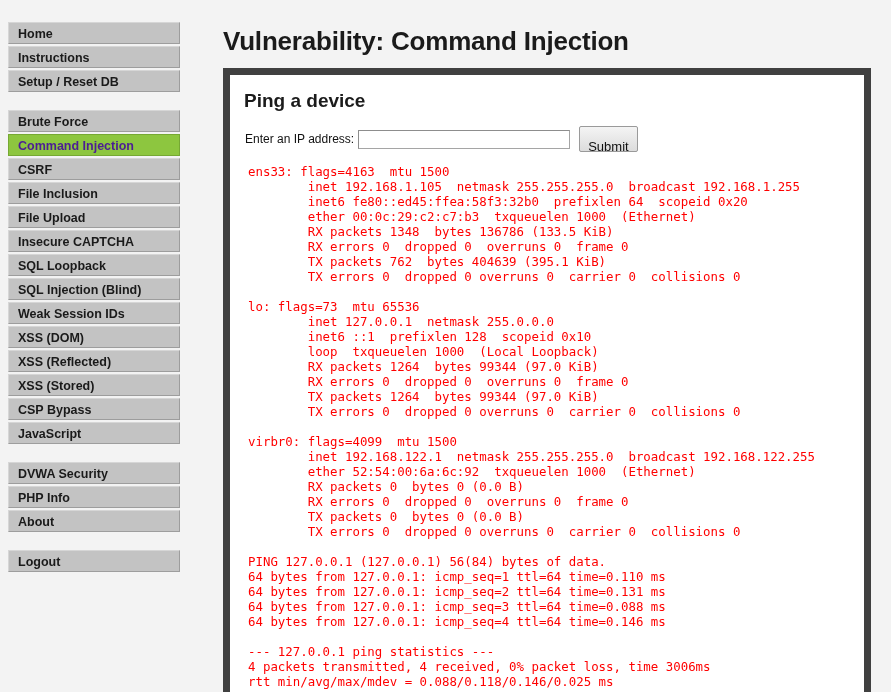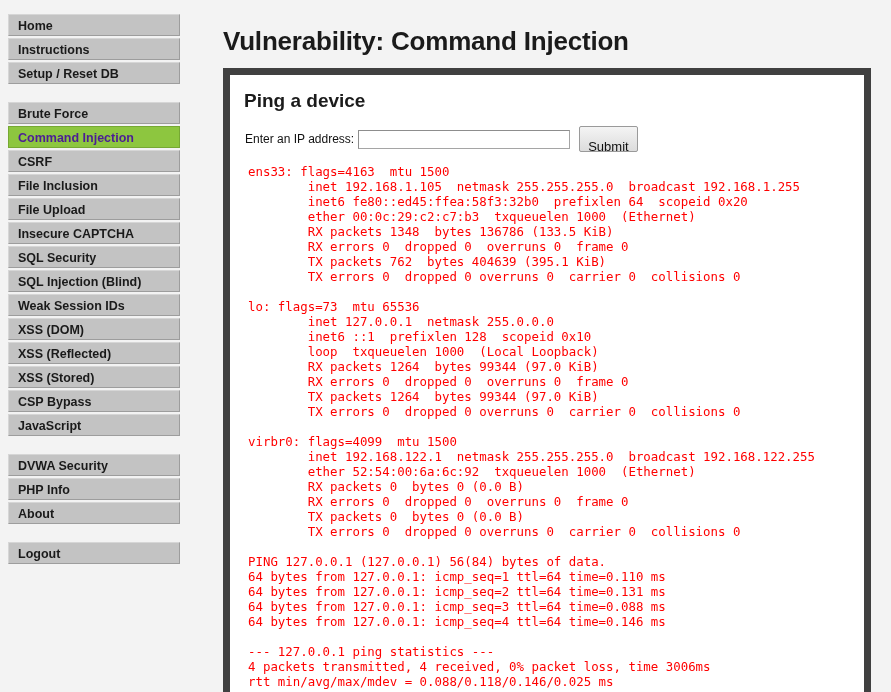--- a/index.html
+++ b/index.html
@@ -21,21 +21,21 @@
     position: relative;
     width: 891px;
     height: 692px;
     background: #f3f3f3;
   }
 
   
   #sidebar {
     position: absolute;
     left: 0;
-    top: 0;
+    top: 8px;
     width: 190px;
     padding-top: 14px;
     box-sizing: border-box;
   }
   .nav-group {
     margin-bottom: 18px;
   }
   .nav-group:last-child { margin-bottom: 0; }
 
   .nav-item {
@@ -165,21 +165,21 @@
         <div class="nav-item">Instructions</div>
         <div class="nav-item">Setup / Reset DB</div>
       </div>
       <div class="nav-group">
         <div class="nav-item">Brute Force</div>
         <div class="nav-item selected">Command Injection</div>
         <div class="nav-item">CSRF</div>
         <div class="nav-item">File Inclusion</div>
         <div class="nav-item">File Upload</div>
         <div class="nav-item">Insecure CAPTCHA</div>
-        <div class="nav-item">SQL Security</div>
+        <div class="nav-item">SQL Loopback</div>
         <div class="nav-item">SQL Injection (Blind)</div>
         <div class="nav-item">Weak Session IDs</div>
         <div class="nav-item">XSS (DOM)</div>
         <div class="nav-item">XSS (Reflected)</div>
         <div class="nav-item">XSS (Stored)</div>
         <div class="nav-item">CSP Bypass</div>
         <div class="nav-item">JavaScript</div>
       </div>
       <div class="nav-group">
         <div class="nav-item">DVWA Security</div>

